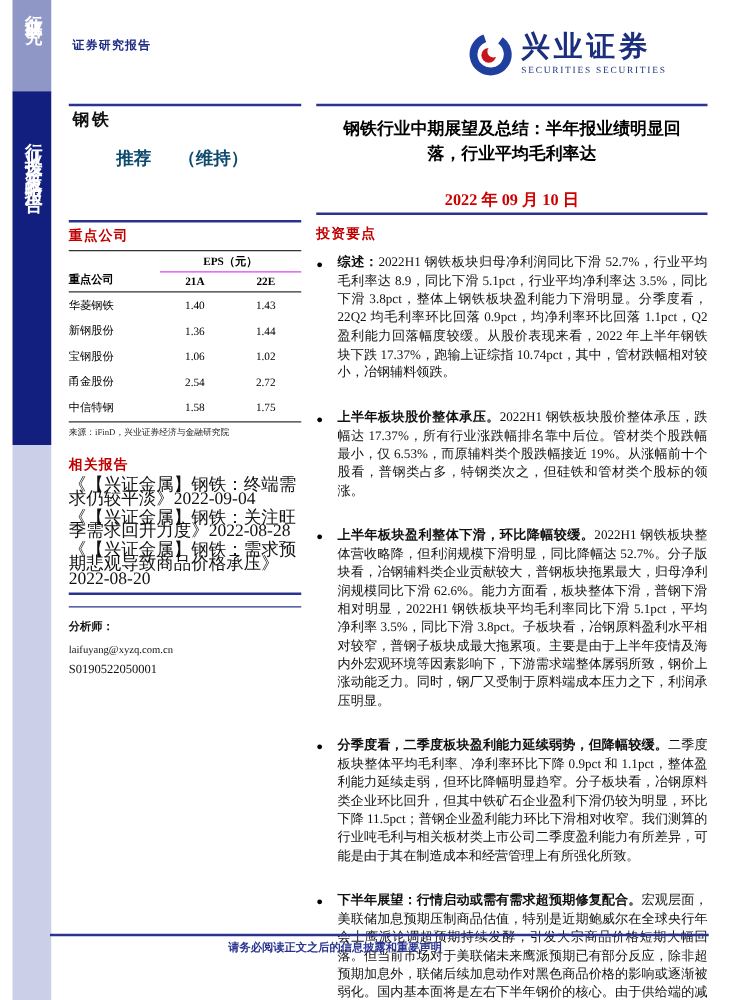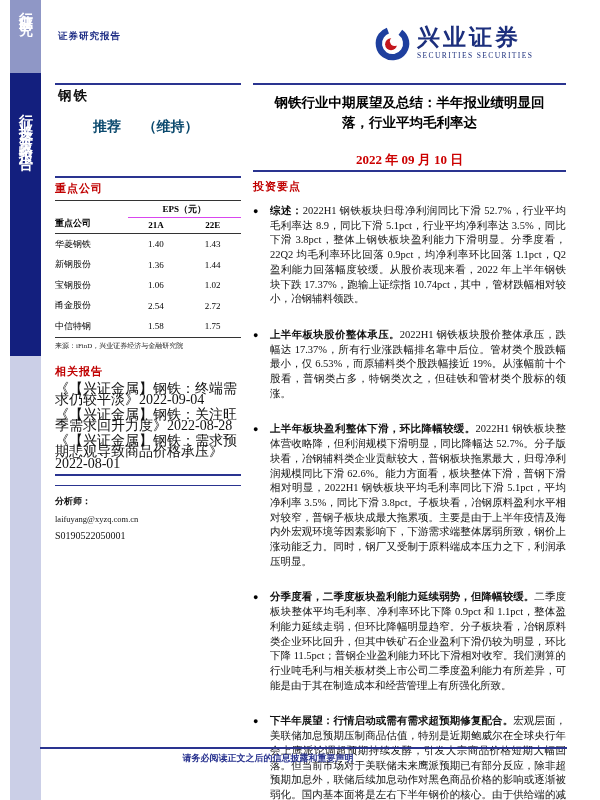--- a/index.html
+++ b/index.html
@@ -162,21 +162,21 @@
         <span class="v">1.58</span>
         <span class="v">1.75</span>
       </div>
     </div>
     <div class="kc-source">来源：iFinD，兴业证券经济与金融研究院</div>
 
     <div class="red-head rel-head">相关报告</div>
     <div class="rel-items">
       <div class="rel-item">《【兴证金属】钢铁：终端需求仍较平淡》2022-09-04</div>
       <div class="rel-item">《【兴证金属】钢铁：关注旺季需求回升力度》2022-08-28</div>
-      <div class="rel-item">《【兴证金属】钢铁：需求预期悲观导致商品价格承压》2022-08-01</div>
+      <div class="rel-item">《【兴证金属】钢铁：需求预期悲观导致商品价格承压》2022-08-20</div>
     </div>
 
     <div class="thin-rule tr1"></div>
     <div class="thin-rule tr2"></div>
 
     <div class="analyst">
       <div class="lbl">分析师：</div>
       <div class="email">laifuyang@xyzq.com.cn</div>
       <div class="lic">S0190522050001</div>
     </div>

